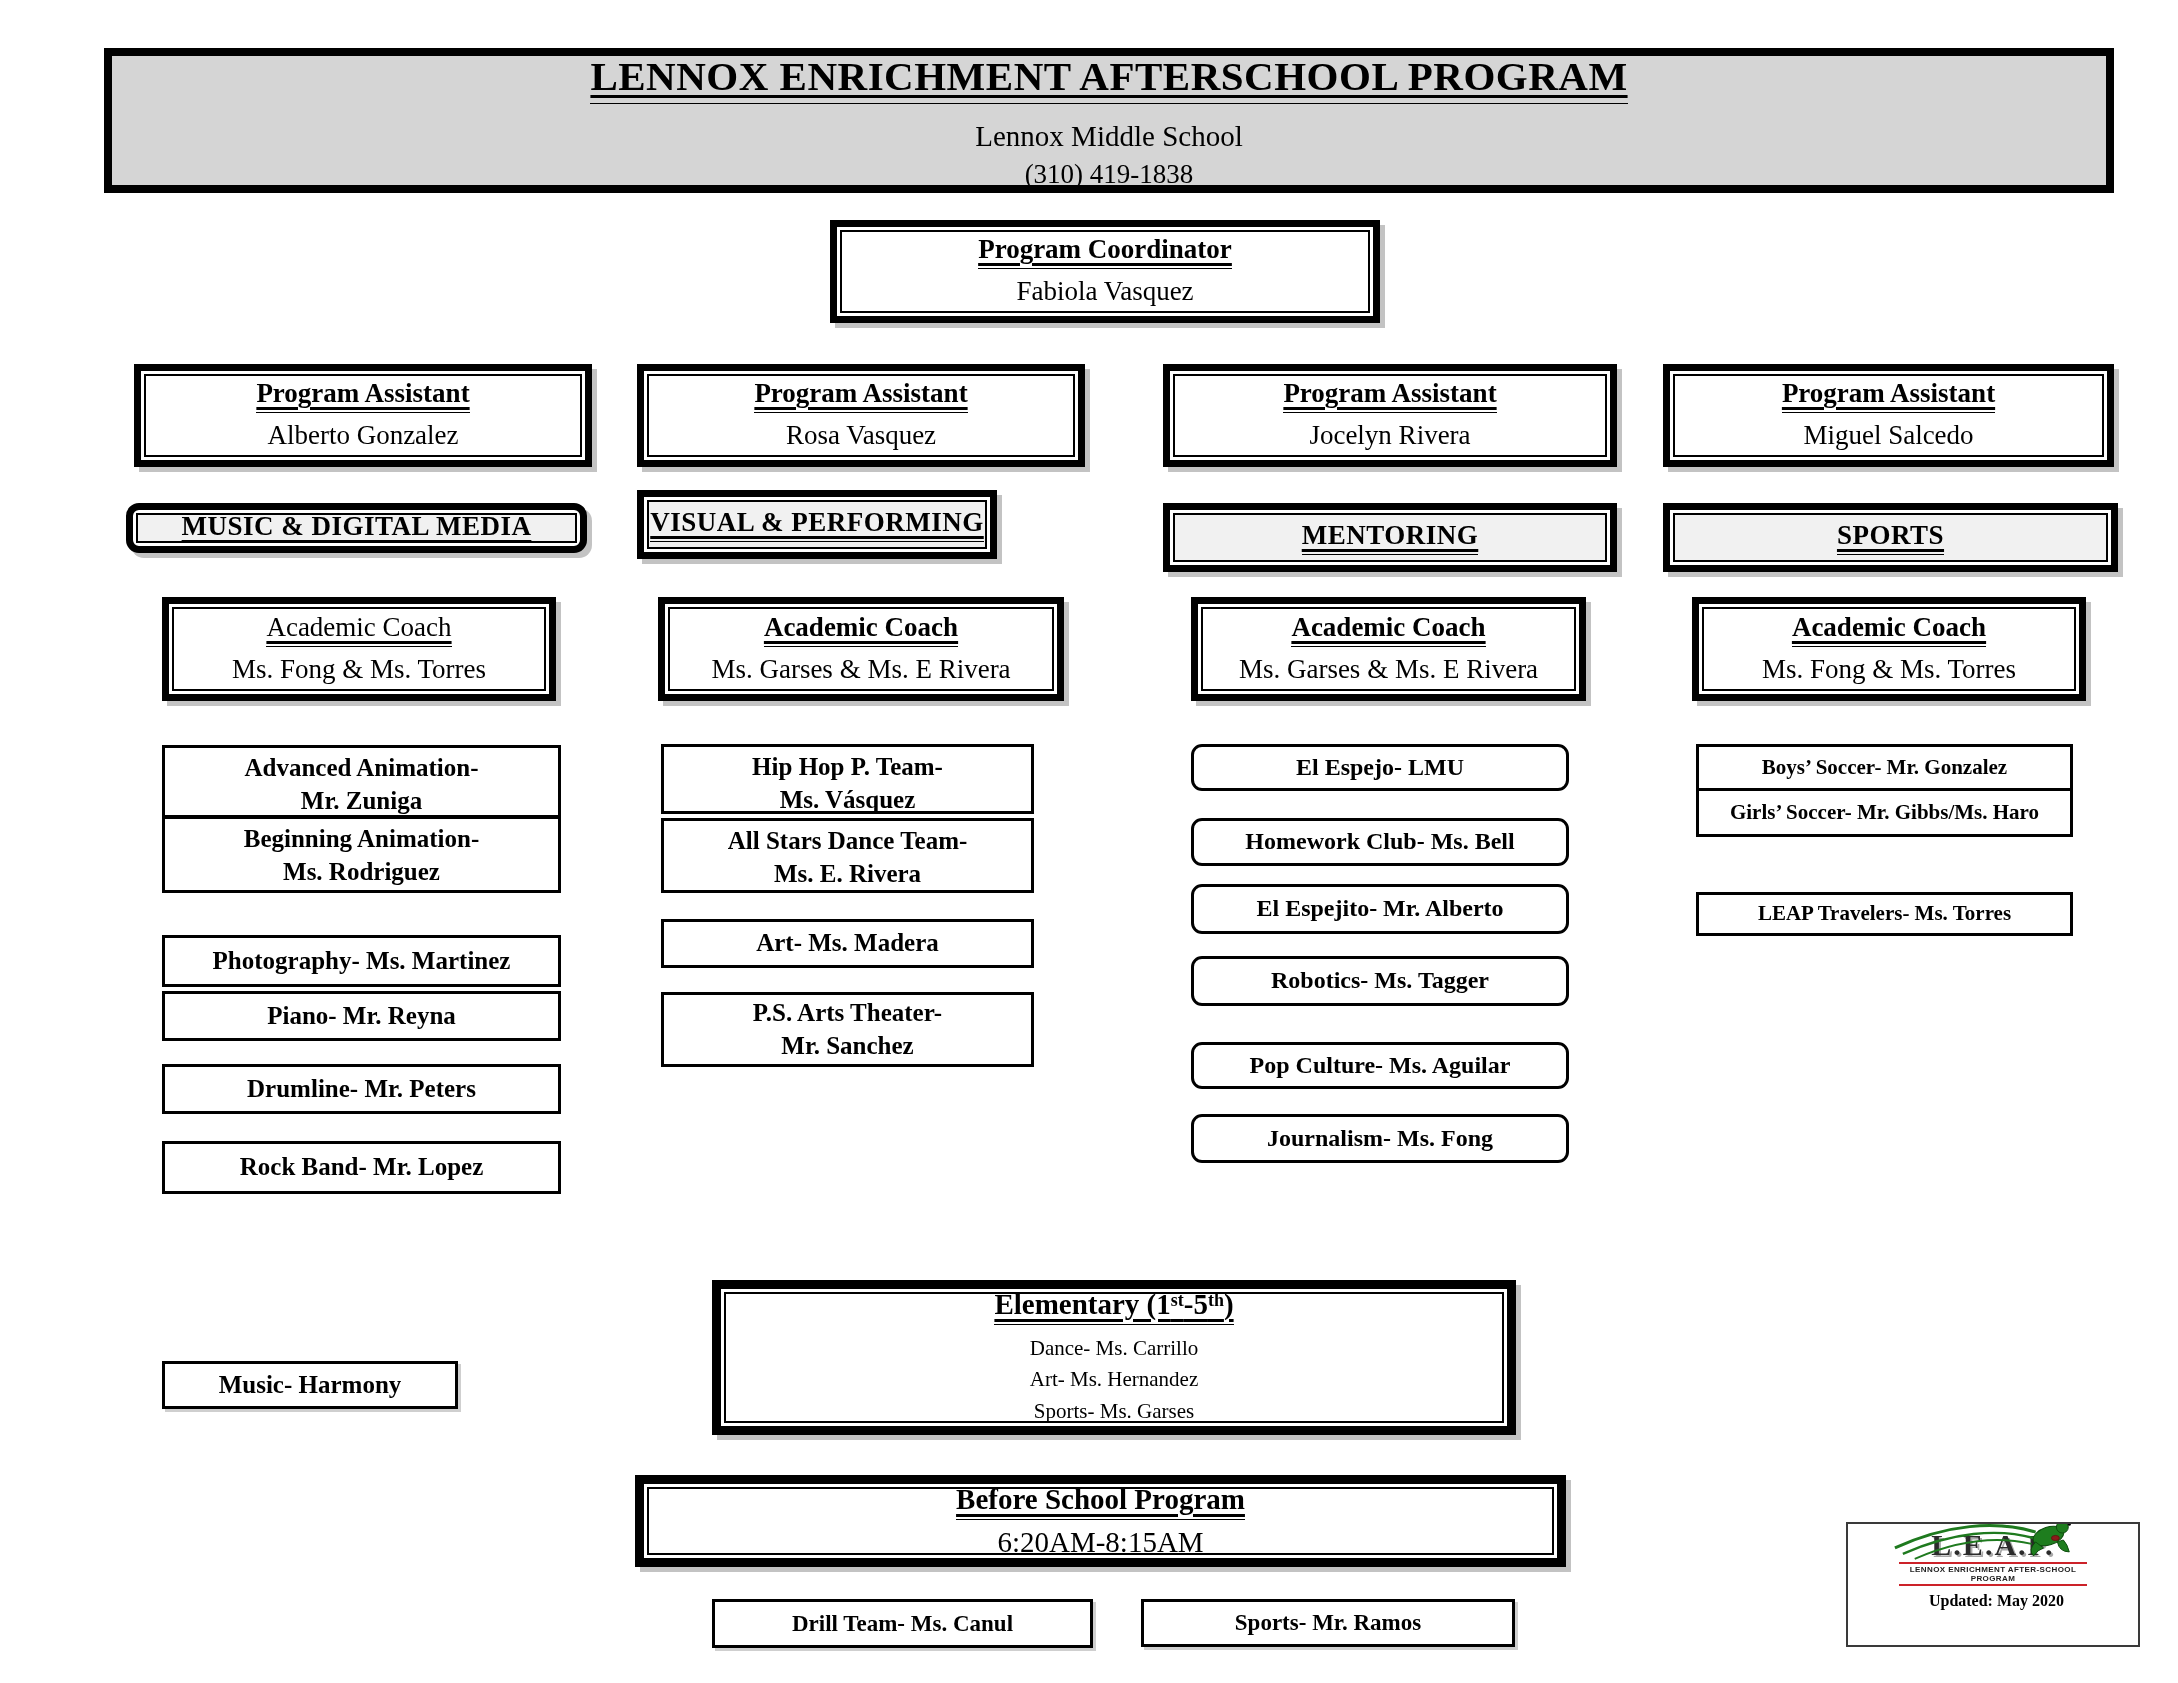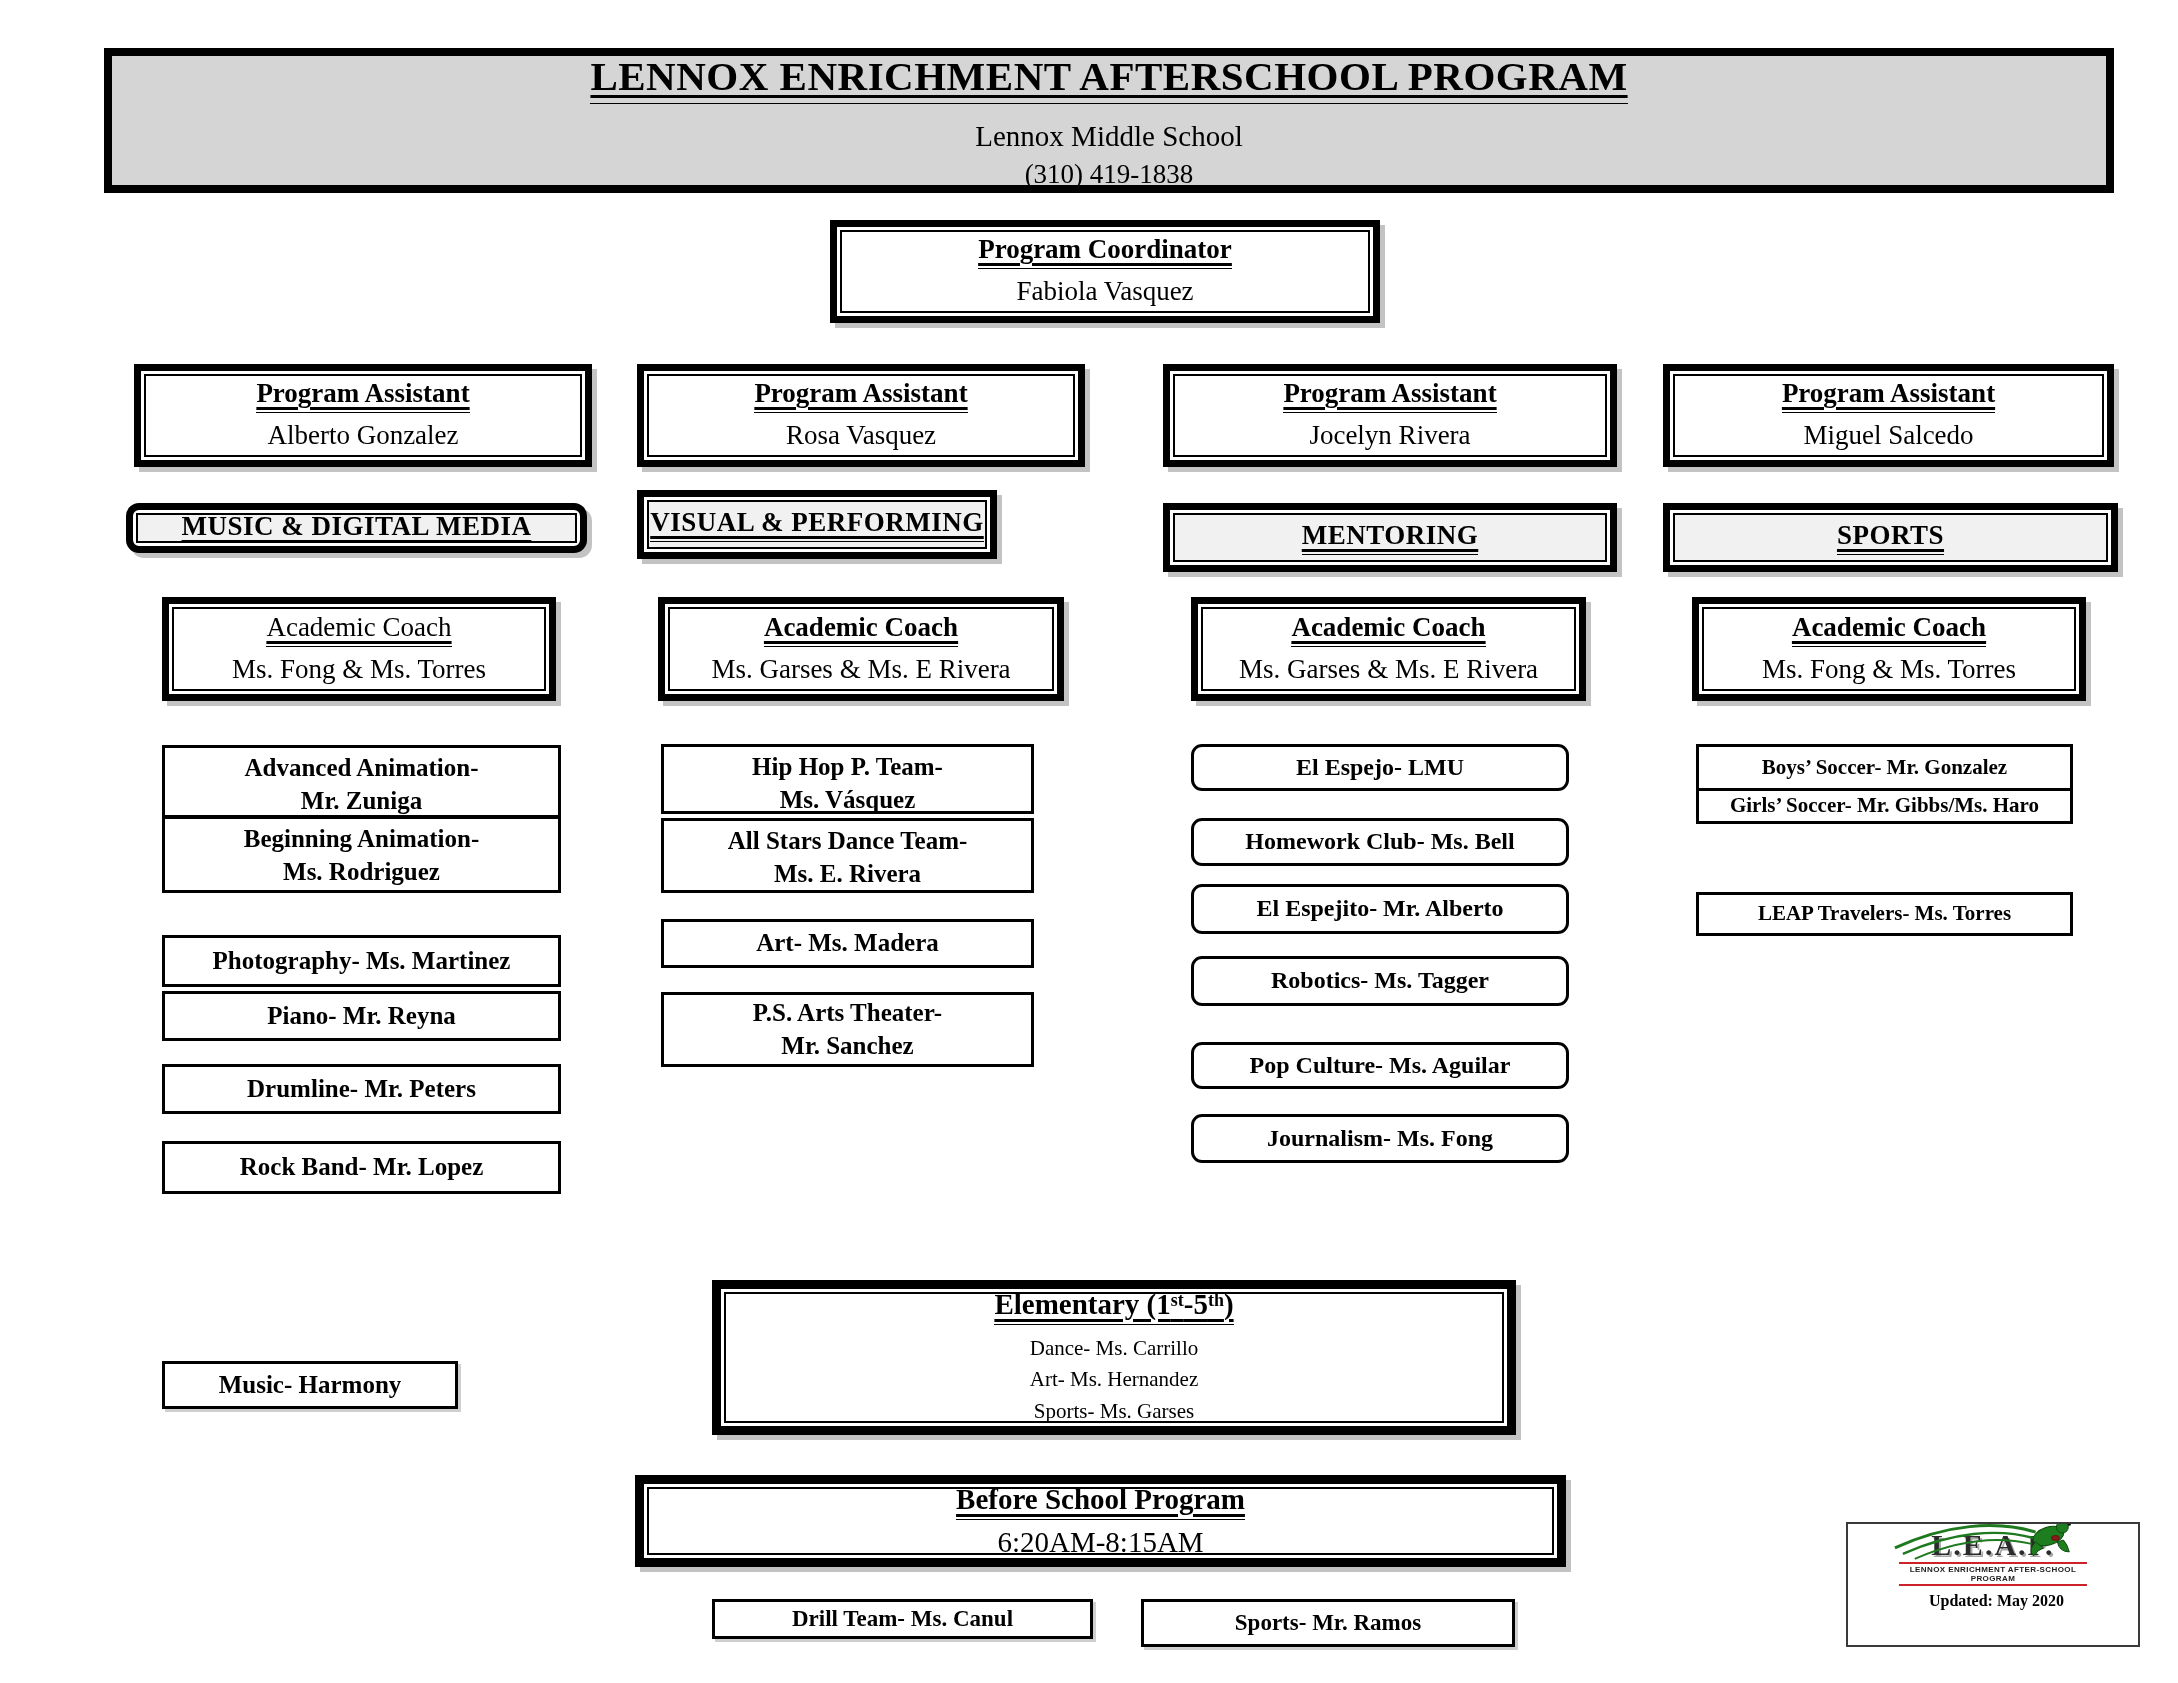--- a/index.html
+++ b/index.html
@@ -160,40 +160,40 @@
         <div class="sect u2">SPORTS</div>
       </div>
   </div>
   <div class="dbox" style="left:1692px;top:597px;width:394px;height:104px;">
     <div class="in">
       <div class="t u2">Academic Coach</div>
       <div class="n">Ms. Fong &amp; Ms. Torres</div>
     </div>
   </div>
   <div class="ibox fs-c4" style="left:1696px;top:744px;width:377px;height:47px;">Boys’ Soccer- Mr. Gonzalez</div>
-  <div class="ibox fs-c4" style="left:1696px;top:788px;width:377px;height:36px;">Girls’ Soccer- Mr. Gibbs/Ms. Haro</div>
+  <div class="ibox fs-c4" style="left:1696px;top:788px;width:377px;height:49px;">Girls’ Soccer- Mr. Gibbs/Ms. Haro</div>
   <div class="ibox fs-c4" style="left:1696px;top:892px;width:377px;height:44px;">LEAP Travelers- Ms. Torres</div>
 
   <div class="dbox thick" style="left:712px;top:1280px;width:804px;height:155px;">
     <div class="in">
       <div class="elem-title u2"><span>Elementary (1</span><span class="sup">st</span><span>-5</span><span class="sup">th</span><span>)</span></div>
       <div class="elem-line">Dance- Ms. Carrillo</div>
       <div class="elem-line">Art- Ms. Hernandez</div>
       <div class="elem-line">Sports- Ms. Garses</div>
     </div>
   </div>
 
   <div class="dbox thick" style="left:635px;top:1475px;width:931px;height:92px;">
     <div class="in">
       <div class="bs-title u2">Before School Program</div>
       <div class="bs-time">6:20AM-8:15AM</div>
     </div>
   </div>
 
-  <div class="ibox shadow fs-foot" style="left:712px;top:1599px;width:381px;height:40px;">Drill Team- Ms. Canul</div>
+  <div class="ibox shadow fs-foot" style="left:712px;top:1599px;width:381px;height:49px;">Drill Team- Ms. Canul</div>
   <div class="ibox shadow fs-foot" style="left:1141px;top:1599px;width:374px;height:48px;">Sports- Mr. Ramos</div>
 
   <div class="logobox">
     <div class="leap">
       <svg class="leap-swoosh" width="212" height="42" viewBox="0 0 214 42">
         <path d="M8 30 C 60 6, 110 2, 150 14" stroke="#1f7a1f" stroke-width="3" fill="none"></path>
         <path d="M16 36 C 66 14, 112 10, 148 20" stroke="#1f7a1f" stroke-width="2.4" fill="none"></path>
         <path d="M28 41 C 72 22, 112 18, 146 26" stroke="#1f7a1f" stroke-width="1.8" fill="none"></path>
         <g fill="#1e7d1e" stroke="#0c4d0c" stroke-width="1">
           <ellipse cx="163" cy="18" rx="16" ry="9" transform="rotate(-18 163 18)"></ellipse>

